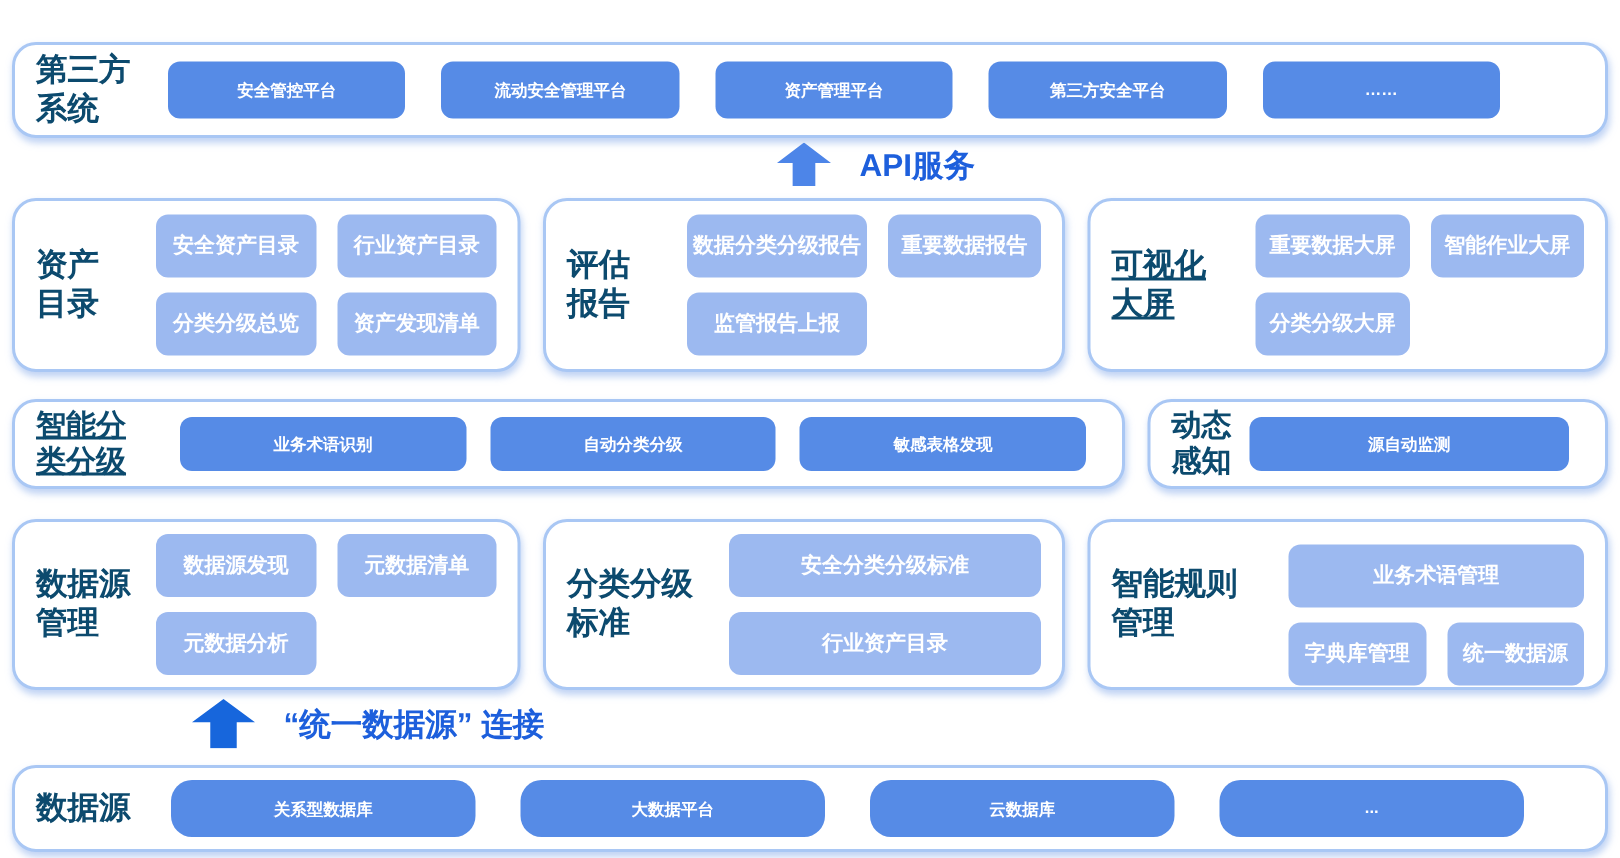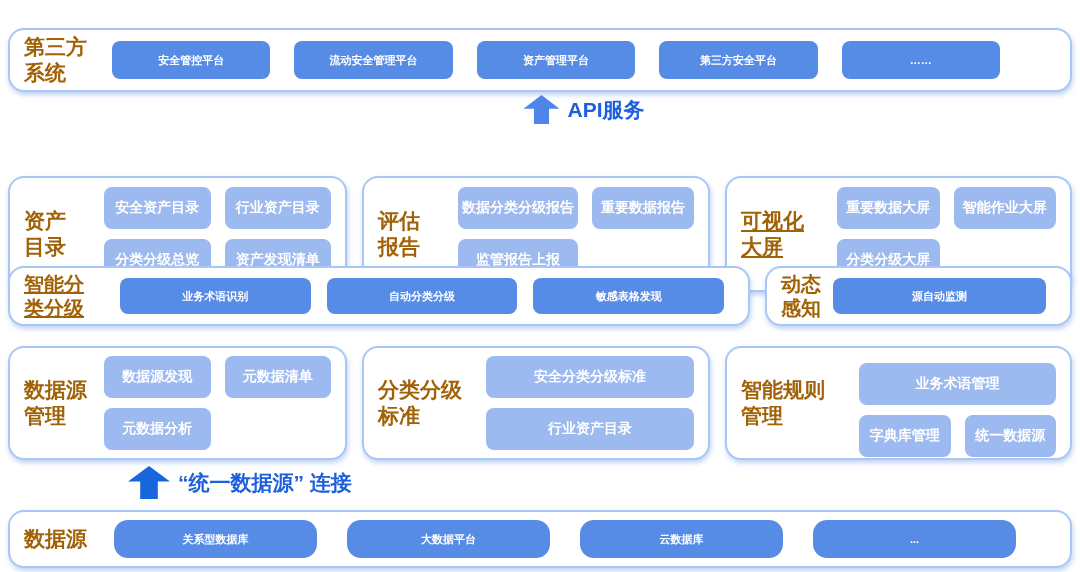--- a/index.html
+++ b/index.html
@@ -9,50 +9,50 @@
   }
   .row-abs { position:absolute; box-sizing:border-box; }
 
   .panel {
     border:2px solid var(--panel-border,#A9C7F4);
     border-radius:16px; background:#fff;
     box-shadow:1px 3px 5px rgba(140,175,235,.55);
     display:flex; align-items:center;
     padding:0 14px 0 14px; box-sizing:border-box;
   }
-  .ptitle { font-weight:bold; color:#a16207; font-size:21px; line-height:1.22; flex-shrink:0; }
+  .ptitle { font-weight:bold; color:#0c4a6e; font-size:21px; line-height:1.22; flex-shrink:0; }
   .ptitle span { display:block; }
 
   .box {
     display:flex; align-items:center; justify-content:center;
     color:#fff; border-radius:8px; font-weight:600; text-align:center;
     box-sizing:border-box; padding:0 4px; white-space:nowrap;
   }
   .box.med   { background:var(--box-medium,#568BE6); font-size:11px; }
   .box.light { background:var(--box-light,#9CB9F0);  font-size:14px; }
 
   
   .row1 { top:28px; left:8px; width:1064px; height:64px; }
   .row1 .ptitle { width:88px; }
   .row1 .boxes { flex:1; display:flex; gap:24px; padding-right:56px; }
   .row1 .box { flex:1; height:38px; }
 
   
-  .arrow-row { display:flex; align-items:center; gap:8px; }
+  .arrow-row { display:flex; align-items:center; gap:19px; }
   .arrow-api-wrap { top:95px; left:0; width:100%; display:flex; justify-content:center; }
   .arrow-api-wrap .arrow-row { transform:translateX(44px); }
   .up-arrow { width:36px; height:29px; background:var(--arrow-api,#4D85E8);
     clip-path:polygon(50% 0,100% 47%,71% 47%,71% 100%,29% 100%,29% 47%,0 47%); }
   .up-arrow.dark { width:42px; height:33px; background:var(--arrow-unify,#1766DC); }
   .arrow-label { font-size:21px; font-weight:bold; color:var(--arrow-label,#1D5FDC); white-space:nowrap; }
   .arrow-unify-wrap { top:466px; left:128px; }
 
   
   .grid3 { left:8px; width:1064px; display:grid; grid-template-columns:339px 348px 1fr; gap:15px; }
-  .row2 { top:132px; height:116px;margin-top:44px; }
+  .row2 { top:132px; height:116px; }
   .row4 { top:346px; height:114px; }
 
   .cellgrid { flex:1; display:grid; grid-template-columns:1fr 1fr; gap:10px 14px; align-content:center; }
   .cellgrid .box { height:42px; }
   .span2 { grid-column:1 / -1;margin-top:14px; }
   .onecol { grid-template-columns:1fr; }
   .w-title-80  { width:80px;  }
   .w-title-96  { width:96px;text-decoration:underline;  }
   .w-title-108 { width:108px; }
   .w-title-118 { width:118px; }

